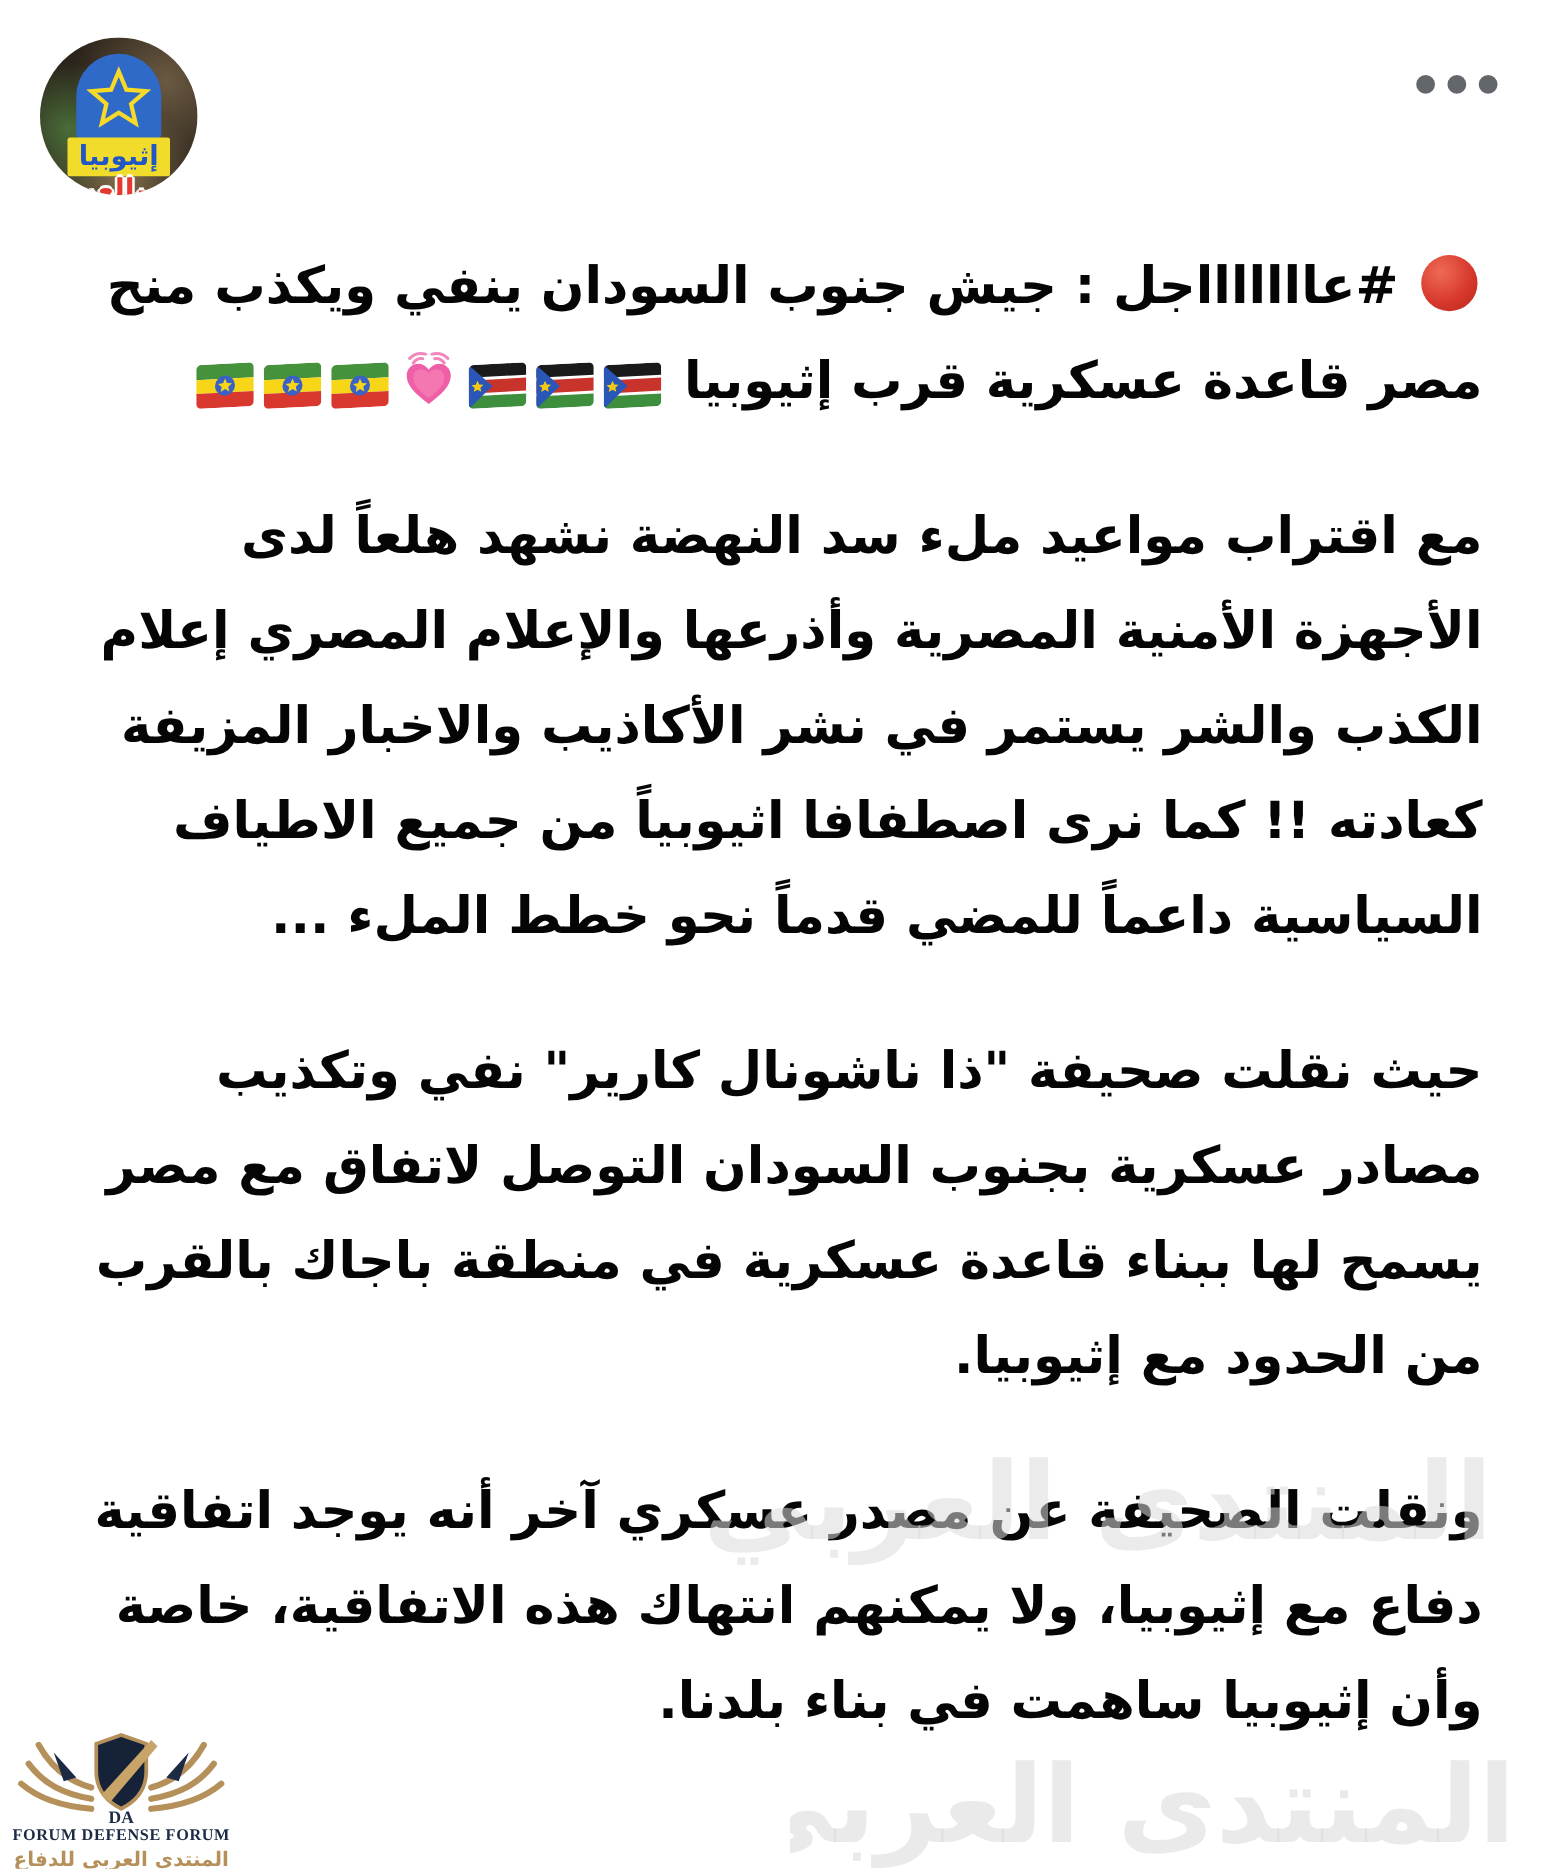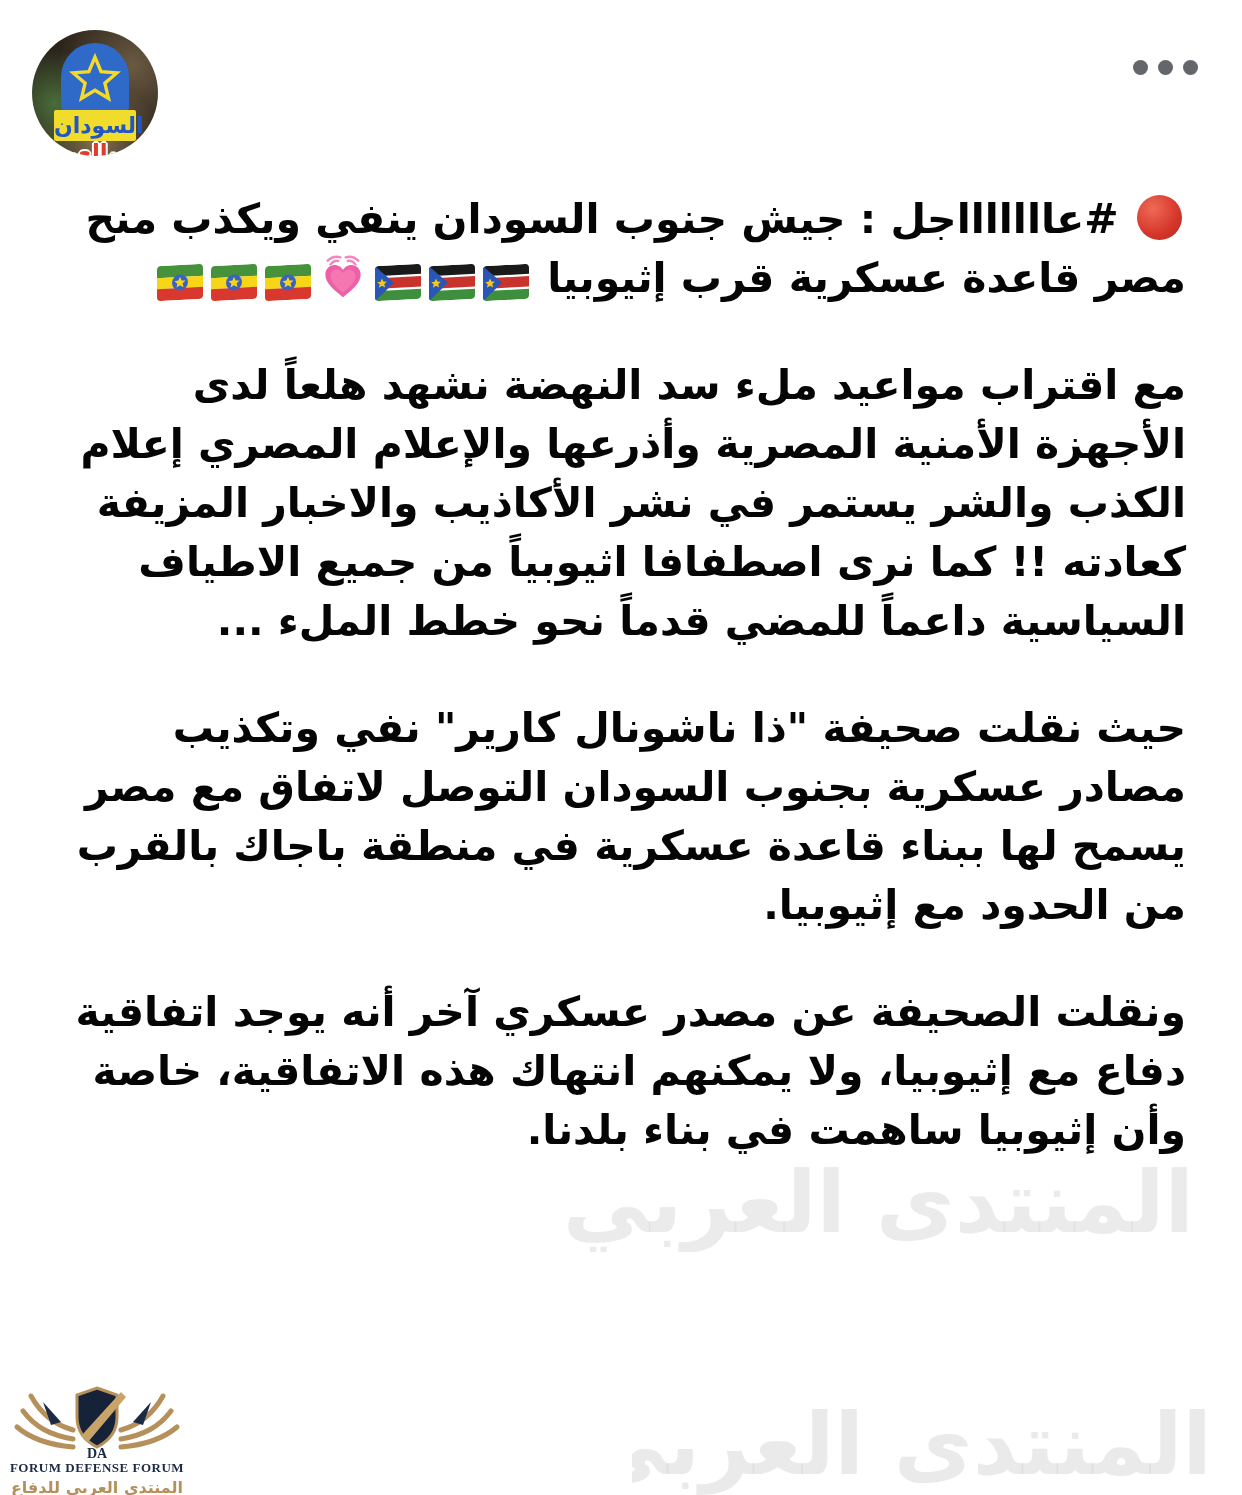--- a/index.html
+++ b/index.html
@@ -44,21 +44,21 @@
     background:none;border:none;padding:8px;cursor:pointer;
   }
   .menu-button .dot{width:15px;height:15px;border-radius:50%;background:#63666b;}
 
   
   .post-body{
     direction:rtl;text-align:right;
     padding:34px 56px 0 58px;
     font-size:41px;font-weight:bold;color:#050505;
   }
-  .para{margin:0 0 48px;line-height:59px;}
+  .para{margin:0 0 48px;line-height:76px;}
   .p-hash{padding-top:20px;margin-bottom:12px;}
   .hashtag{cursor:pointer;}
   .icon{display:inline-block;vertical-align:-8px;margin:0 4px;line-height:0;}
   .flag svg{border-radius:4px;display:block;transform:skewY(-3deg);}
   .big-dot{
     display:inline-block;width:45px;height:45px;border-radius:50%;vertical-align:-7px;margin:0 4px;
     background:radial-gradient(circle at 35% 30%, #ef6a56, #d5362a 60%, #b8271c);
   }
 
   
@@ -85,21 +85,21 @@
 
 <div class="post">
 
   <div class="post-header">
     <div class="avatar">
       <div class="av-dome">
         <svg width="52" height="52" viewBox="0 0 40 40">
           <path d="M20 4 L24.7 15.2 L36.8 16.1 L27.6 24 L30.4 35.8 L20 29.4 L9.6 35.8 L12.4 24 L3.2 16.1 L15.3 15.2 Z" fill="none" stroke="#f7d928" stroke-width="2.6" stroke-linejoin="miter"></path>
         </svg>
       </div>
-      <div class="av-band">السودان</div>
+      <div class="av-band">إثيوبيا</div>
       <div class="av-sub">بالعربي</div>
     </div>
     <button class="menu-button" aria-label="menu">
       <span class="dot"></span>
       <span class="dot"></span>
       <span class="dot"></span>
     </button>
   </div>
 
   <div class="post-body">

